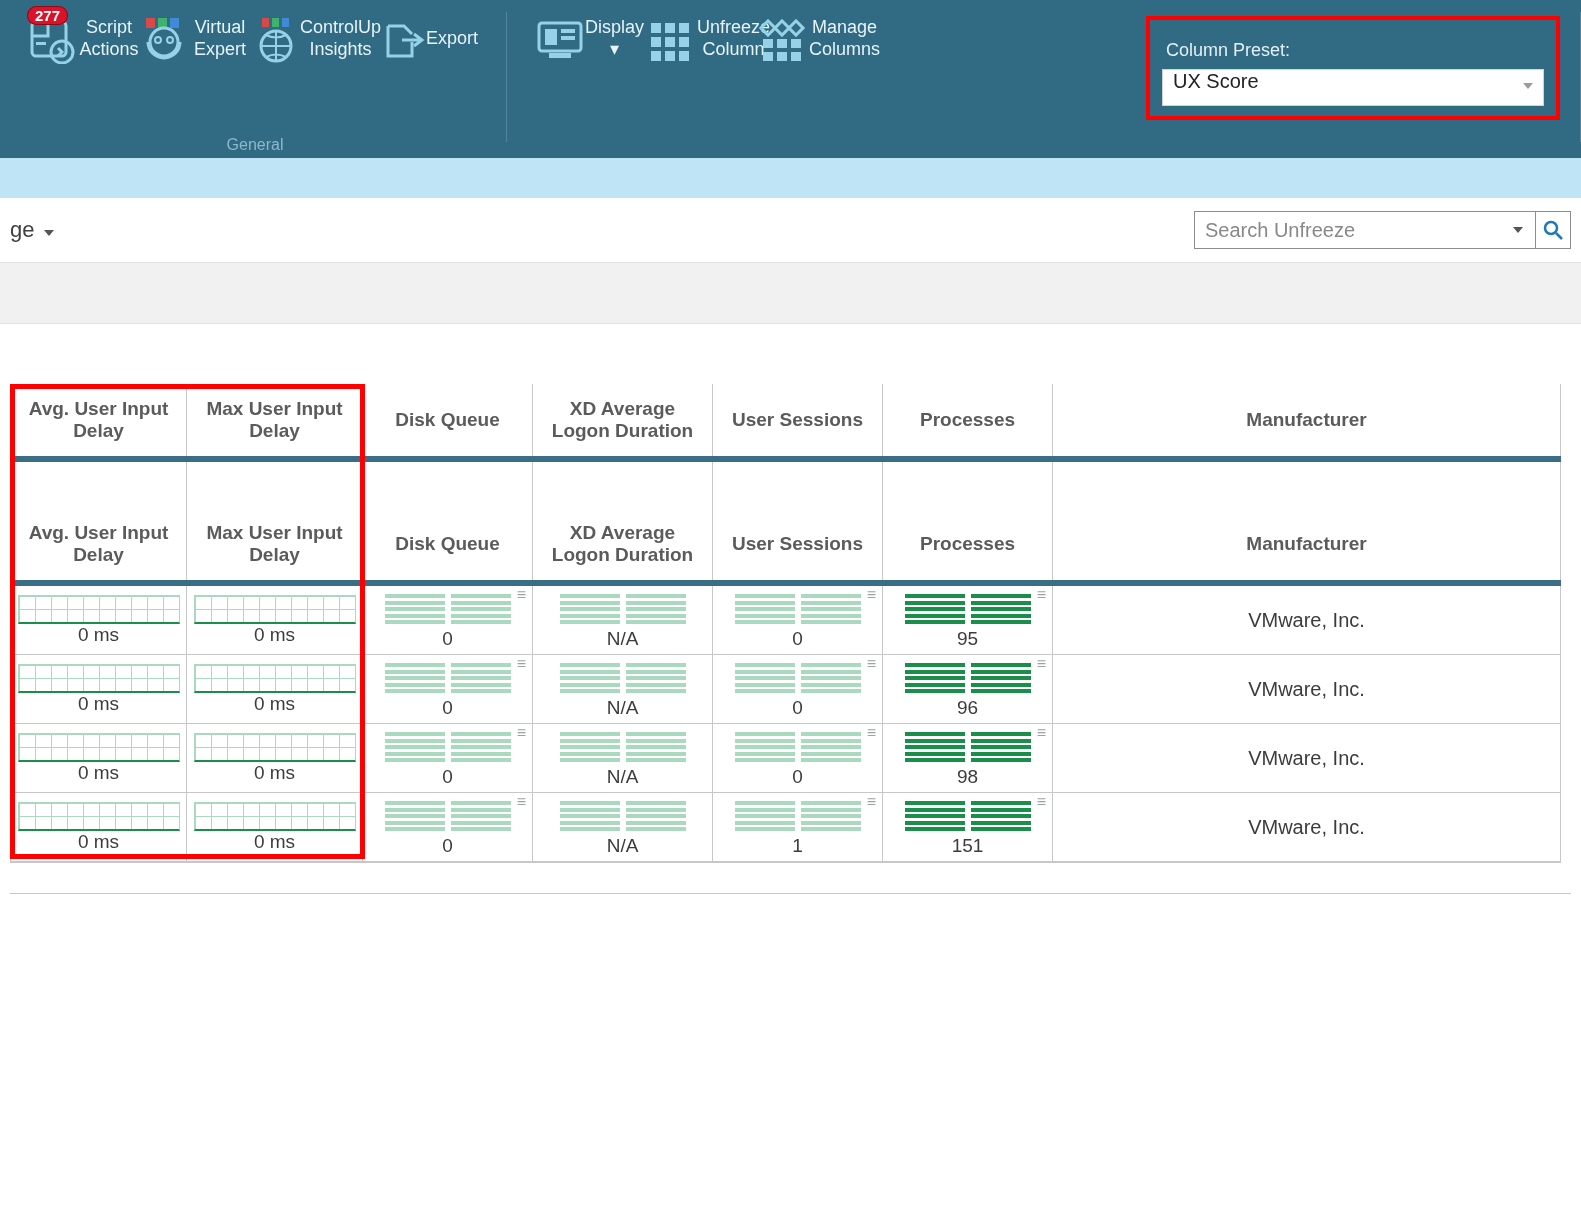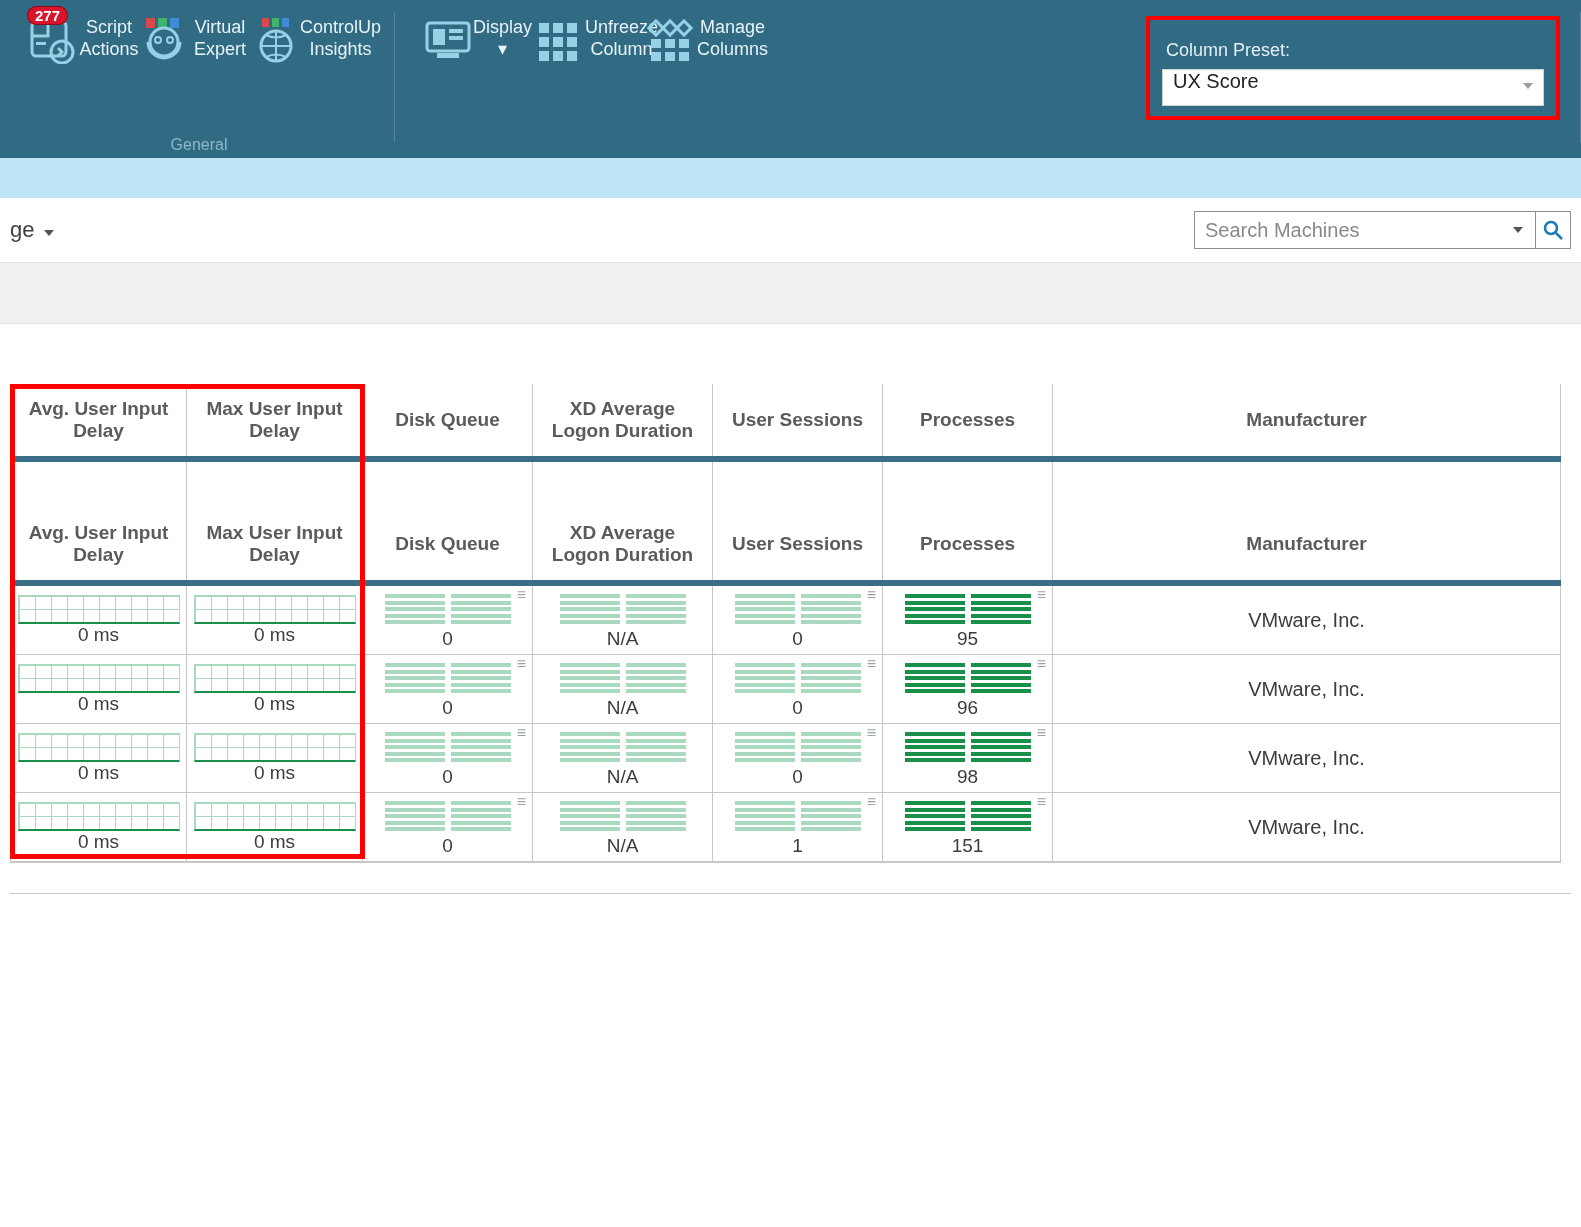--- a/index.html
+++ b/index.html
@@ -140,20 +140,30 @@
           <rect x="10" y="0" width="7" height="9" fill="#d84a4a"></rect>
           <rect x="20" y="0" width="7" height="9" fill="#3fb36b"></rect>
           <rect x="30" y="0" width="7" height="9" fill="#3f8bd8"></rect>
           <circle cx="24" cy="28" r="15" fill="none" stroke="#95d2e8" stroke-width="3"></circle>
           <path d="M9 28 h30 M24 13 v30 M14 17 a22 22 0 0 0 20 0 M14 39 a22 22 0 0 1 20 0" fill="none" stroke="#95d2e8" stroke-width="2"></path>
         </svg>
       </div>
       <div class="lbl">ControlUp Insights</div>
     </div>
 
+    <div class="ribbon-btn">
+      <div class="icon">
+        <svg width="46" height="46" viewBox="0 0 46 46">
+          <path d="M8 8 v30 h24 v-14" fill="none" stroke="#95d2e8" stroke-width="3"></path>
+          <path d="M8 8 h16 l8 8" fill="none" stroke="#95d2e8" stroke-width="3"></path>
+          <path d="M22 22 h18 M34 16 l8 6 l-8 6" fill="none" stroke="#95d2e8" stroke-width="3"></path>
+        </svg>
+      </div>
+      <div class="lbl">Export</div>
+    </div>
 
     <div class="group-label">General</div>
   </div>
 
   <div class="ribbon-divider"></div>
 
   <div class="ribbon-group" style="padding-left:28px">
     <div class="ribbon-btn">
       <div class="icon">
         <svg width="50" height="44" viewBox="0 0 50 44">
@@ -224,21 +234,21 @@
 <div class="sub-ribbon"></div>
 
 <div class="filter-row">
   <div class="filter-left">
     <span>ge</span>
     <span class="caret-down"></span>
   </div>
   <div class="spacer"></div>
   <div class="search-wrap">
     <div class="search-box">
-      <span>Search Machines</span>
+      <span>Search Unfreeze</span>
       <span class="caret-down"></span>
     </div>
     <div class="search-icon-btn">
       <svg width="20" height="20" viewBox="0 0 20 20">
         <circle cx="8" cy="8" r="6" fill="none" stroke="#1f7ab3" stroke-width="2.5"></circle>
         <line x1="13" y1="13" x2="19" y2="19" stroke="#1f7ab3" stroke-width="2.5"></line>
       </svg>
     </div>
   </div>
 </div>

